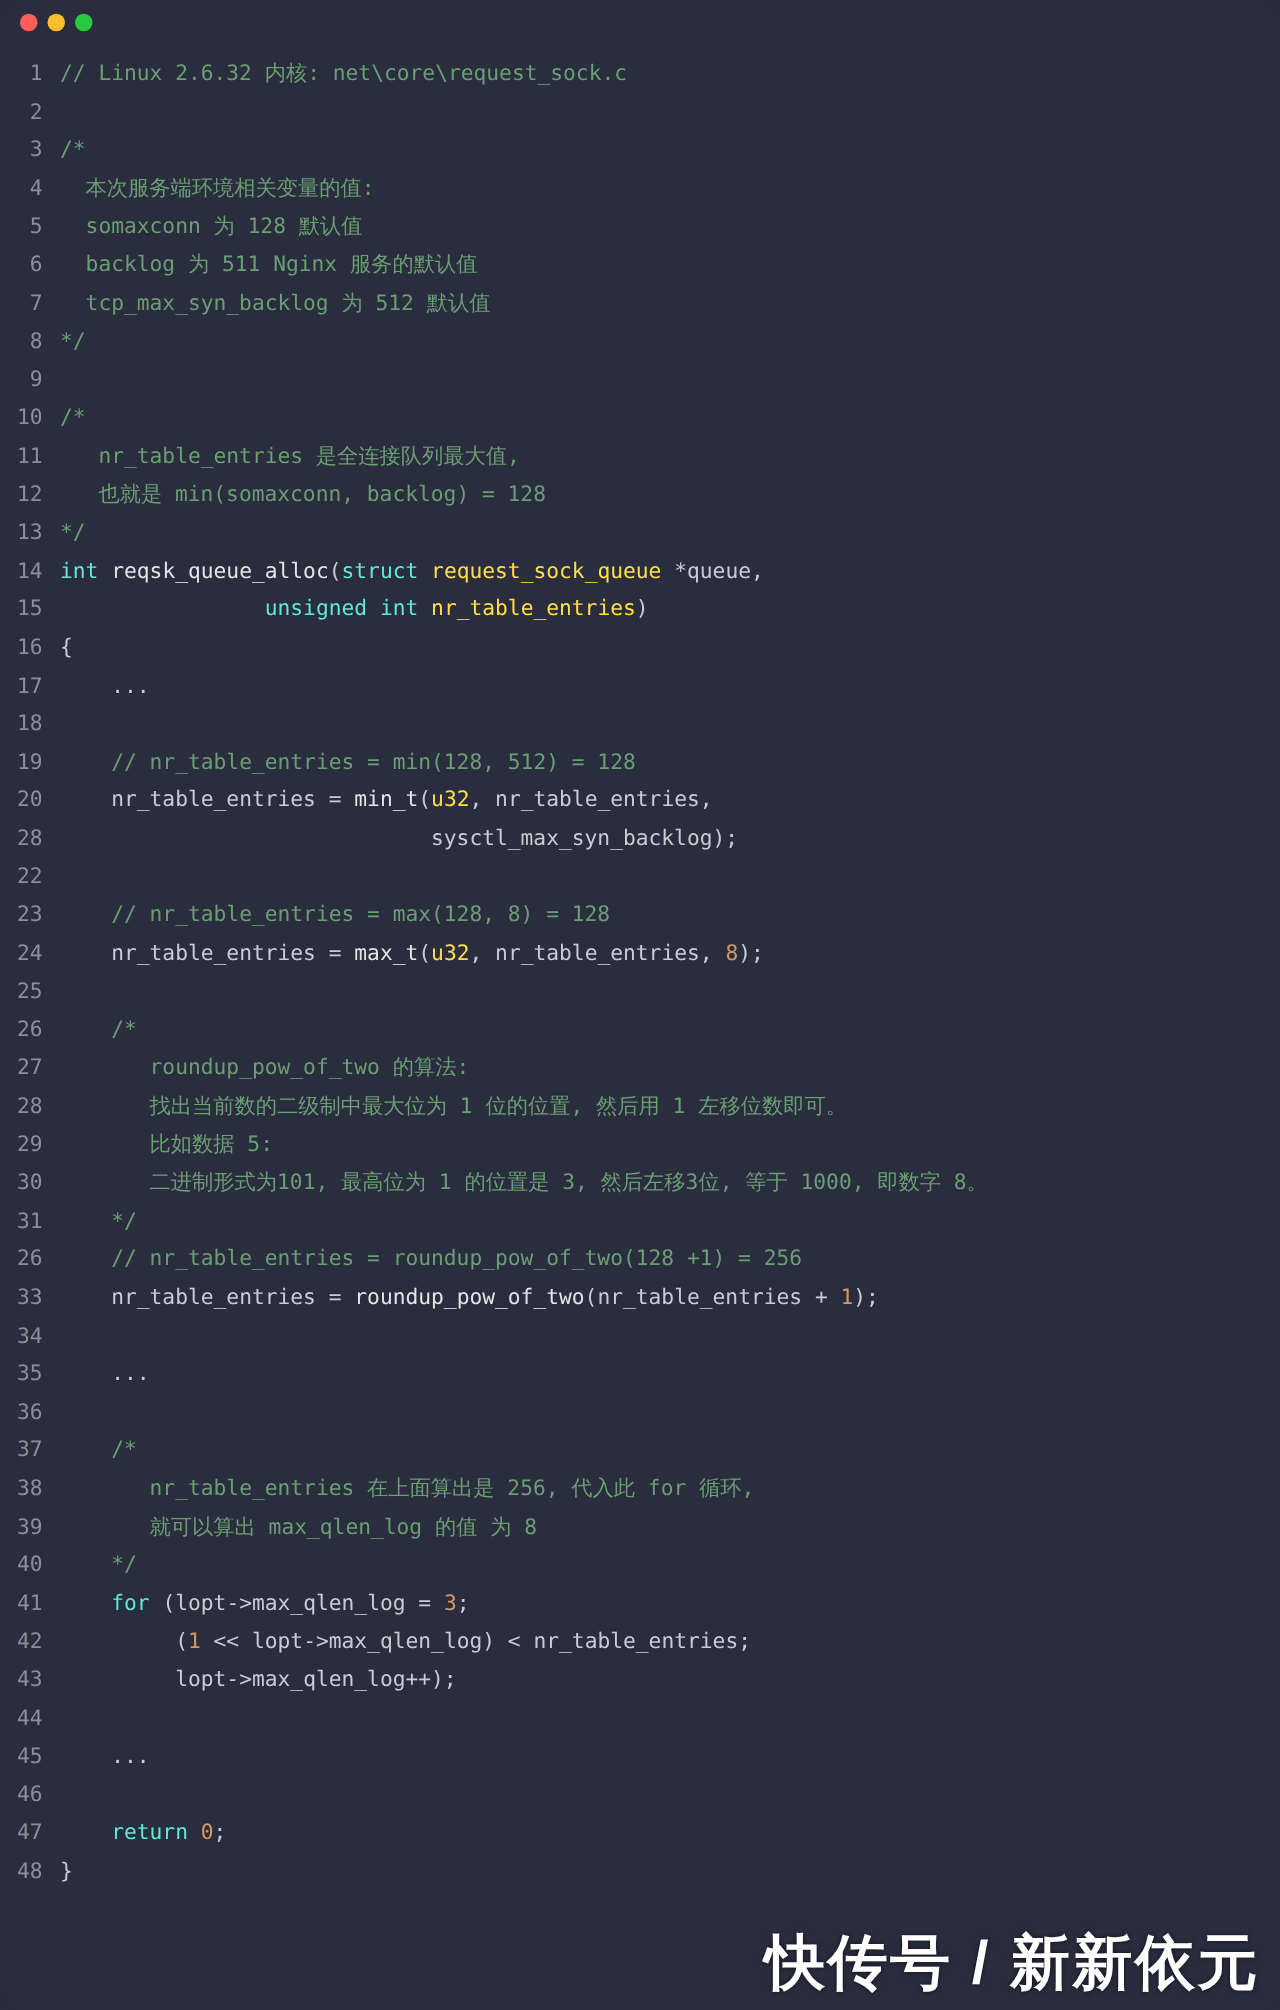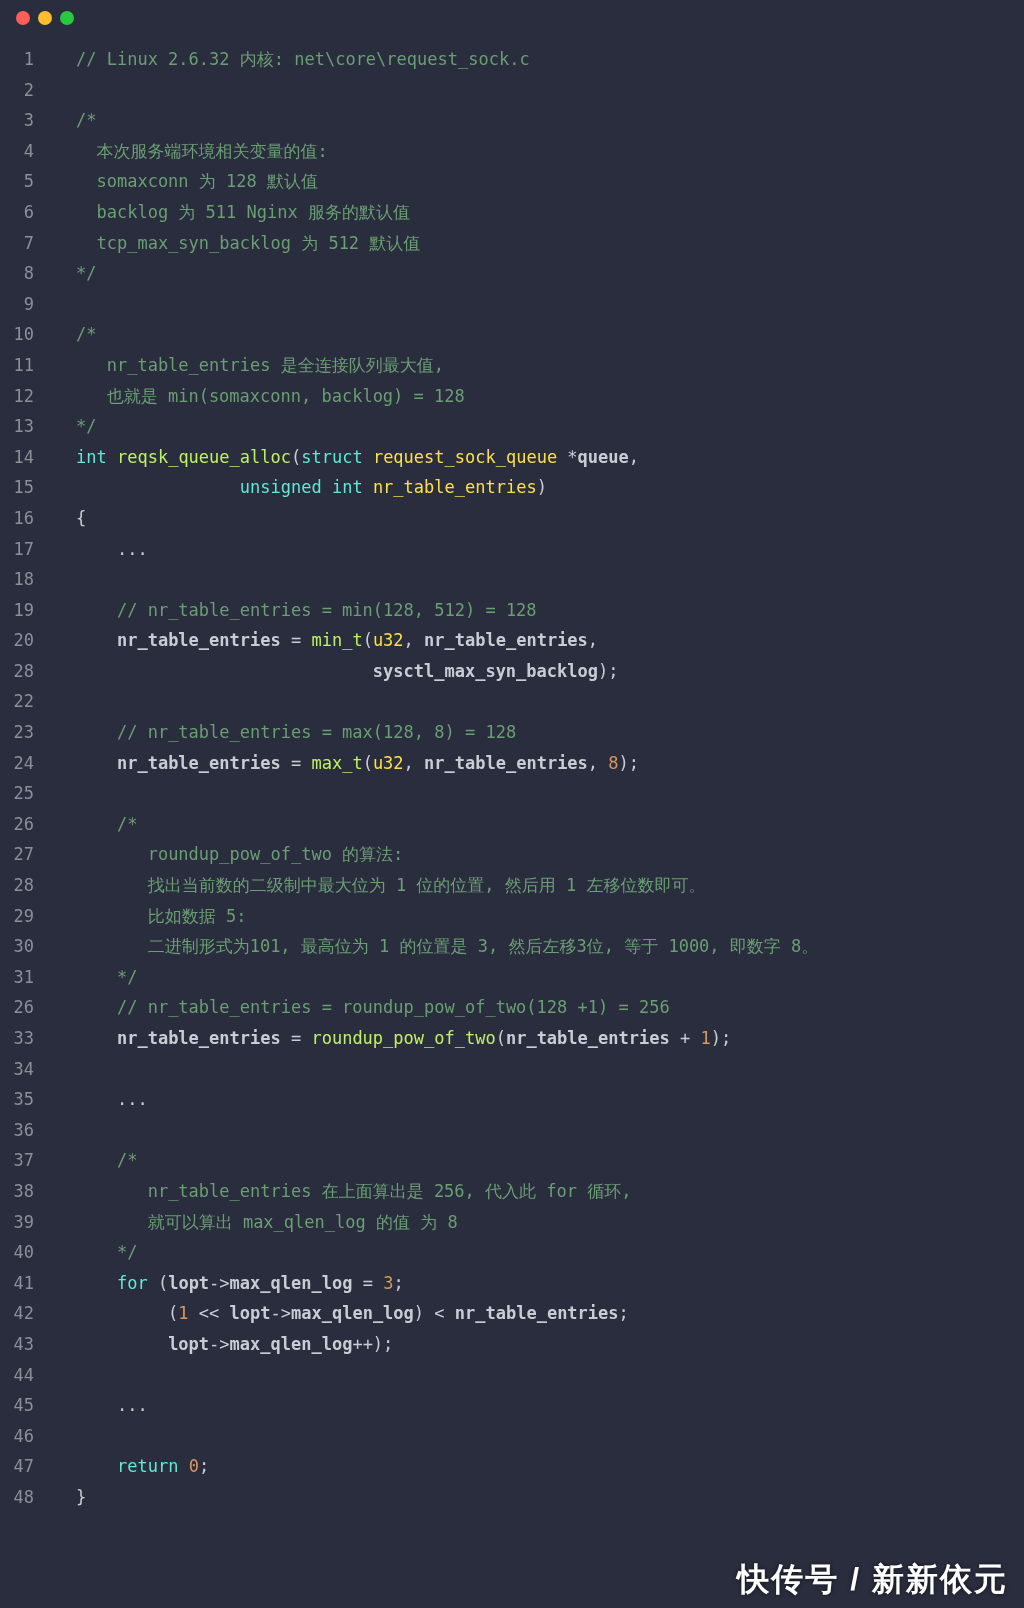--- a/index.html
+++ b/index.html
@@ -39,43 +39,42 @@
     color: #8a9097;
     text-align: right;
     padding-right: 14px;
     user-select: none;
   }
   .code {
     flex: 1;
     color: #c9cdd3;
     white-space: pre;
     padding-right: 22px;
-    margin-left: 28px;
   }
   .gutter .ln, .code .cl {
     display: block;
     line-height: 30.6px;
     height: 30.6px;
   }
   .c-comment { color: #6a9e73; }
   .c-keyword { color: #5eead4; }
   .c-type    { color: #fde047; }
-  .c-func    { color: #bef264; }
+  .c-func    { color: #e5e5e5; }
   .c-num     { color: #d8985f; }
   .c-op      { color: #c9cdd3; }
-  .c-ident   { color: #c9cdd3; font-weight: bold; }
+  .c-ident   { color: #c9cdd3; }
   .c-arrow   { color: #c9cdd3; }
   .watermark {
     position: fixed;
     right: 16px;
     bottom: 6px;
     color: #ffffff;
     font-family: "PingFang SC","Microsoft YaHei",sans-serif;
     font-weight: 700;
-    font-size: 32px;
+    font-size: 48px;
     letter-spacing: 2px;
     text-shadow: 0 0 4px rgba(0,0,0,.6);
     pointer-events: none;
   }
 </style>
 </head>
 <body>
 
 <div class="window">
   <div class="titlebar">

